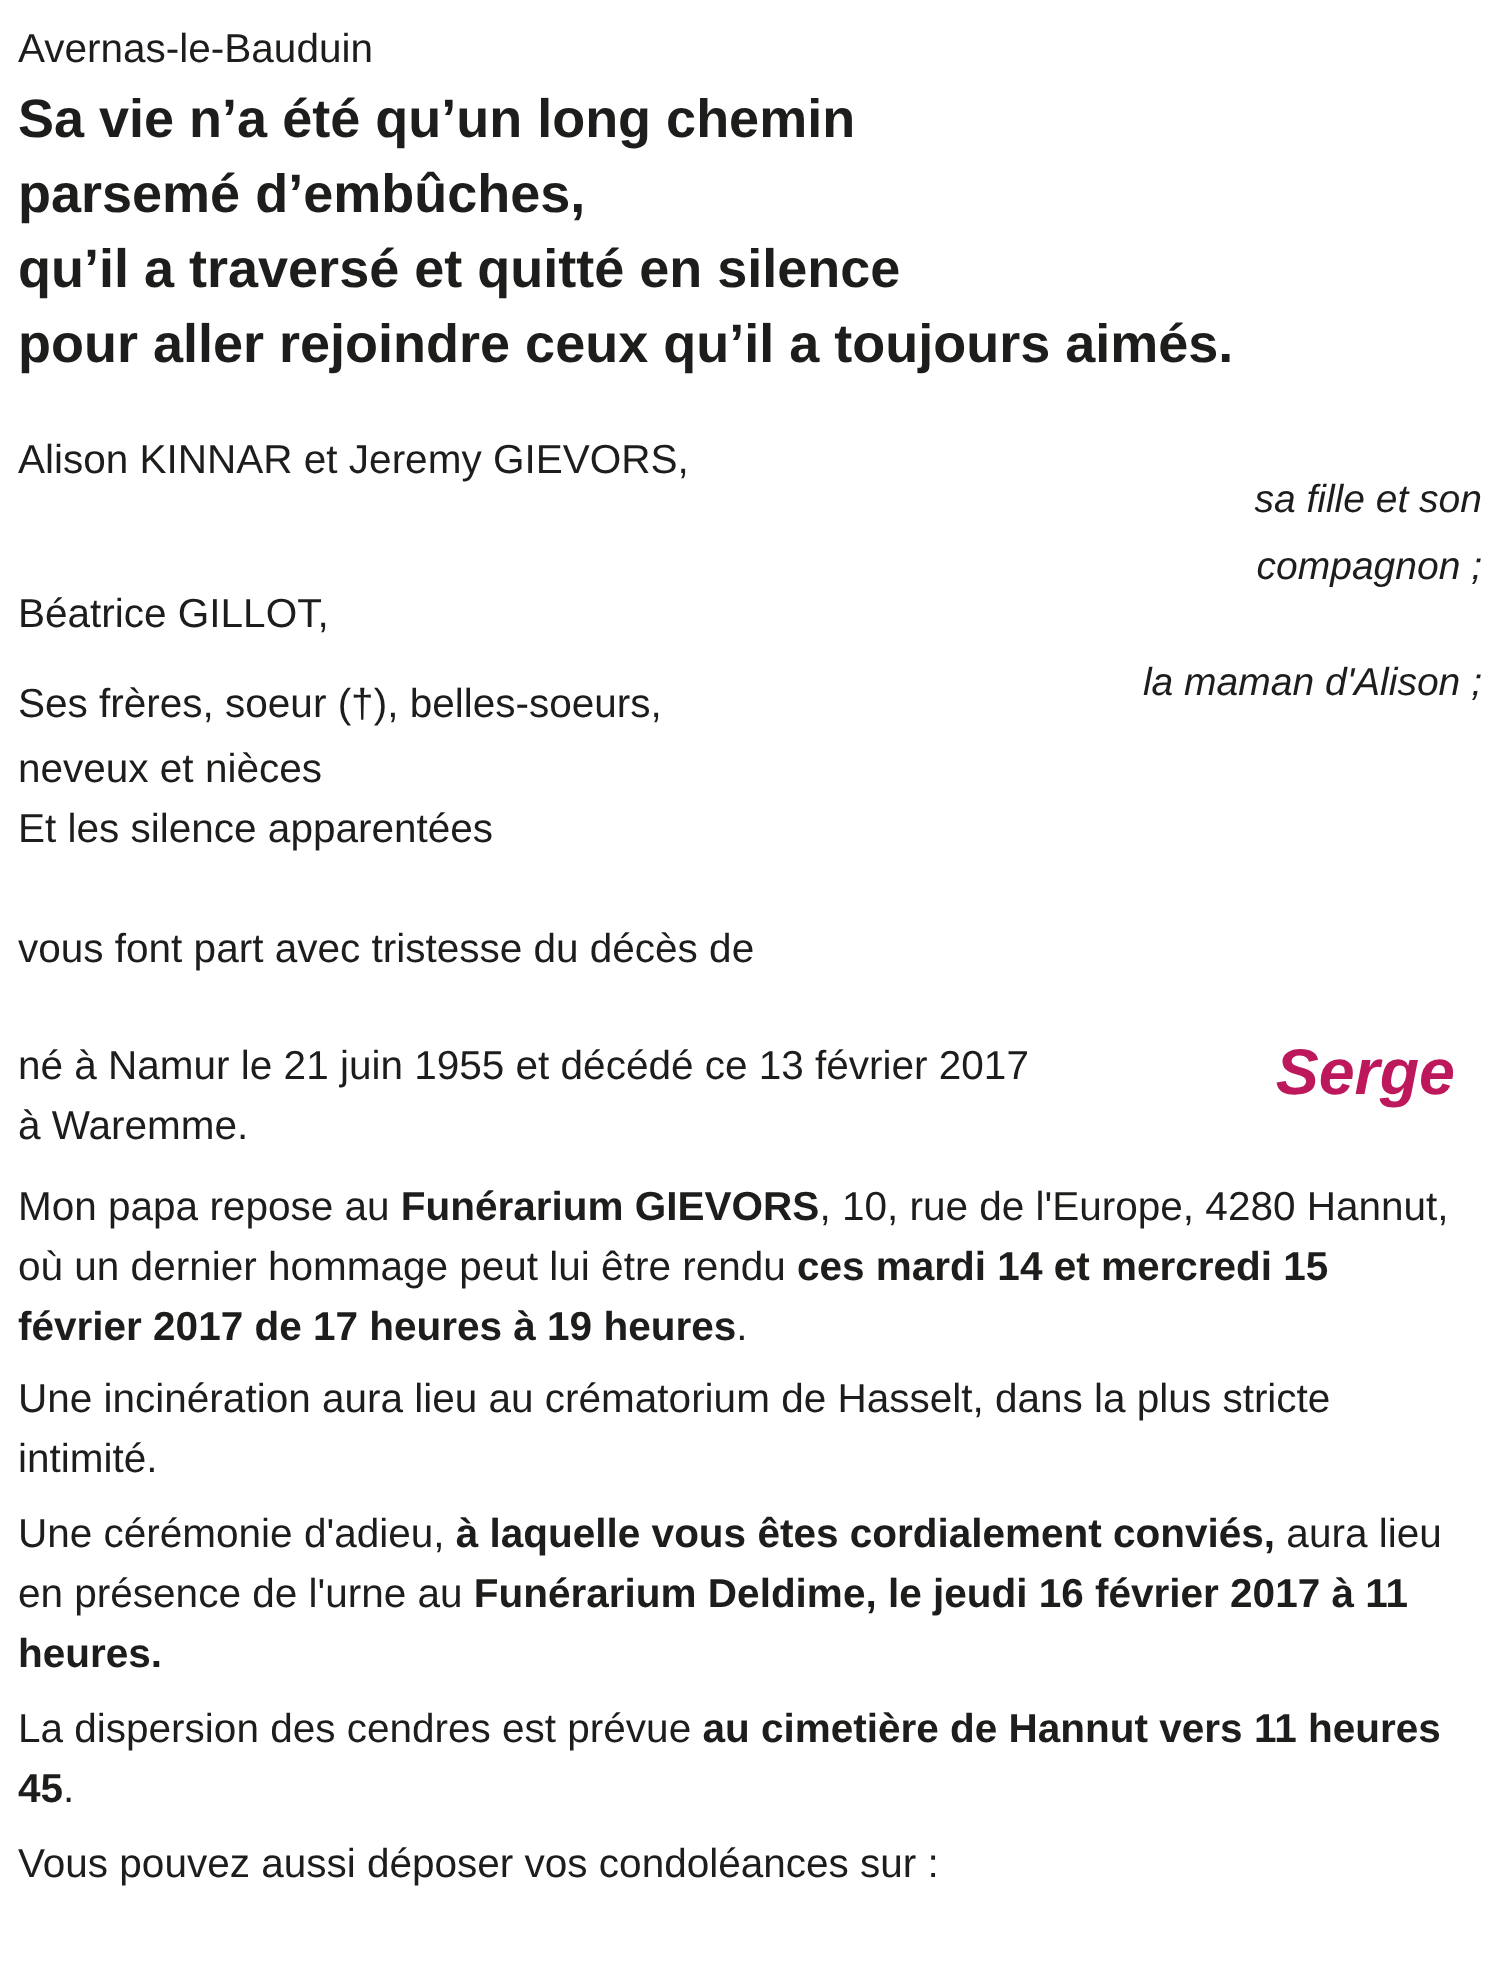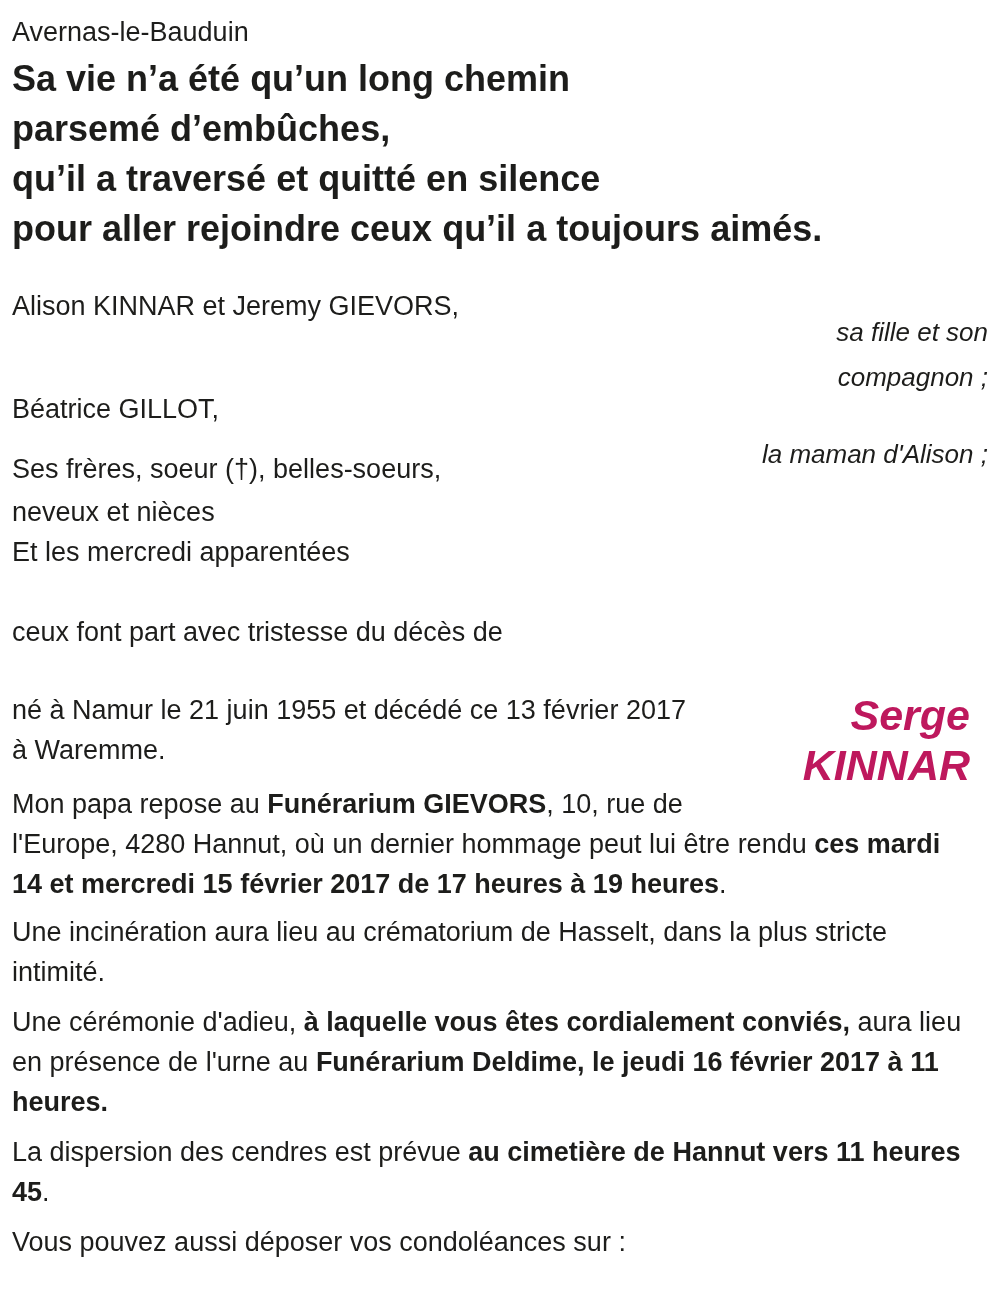--- a/index.html
+++ b/index.html
@@ -88,29 +88,28 @@
     <span>sa fille et son</span><br>
     <span>compagnon ;</span>
   </div>
 
   <div class="abs name-line beatrice-line">Béatrice GILLOT,</div>
 
   <div class="abs credit credit-2">la maman d'Alison ;</div>
 
   <div class="abs name-line siblings-line">Ses frères, soeur (†), belles-soeurs,</div>
   <div class="abs name-line nieces-line">neveux et nièces</div>
-  <div class="abs name-line families-line">Et les mercredi apparentées</div>
+  <div class="abs name-line families-line">Et les silence apparentées</div>
 
-  <div class="abs announce-line">ceux font part avec tristesse du décès de</div>
+  <div class="abs announce-line">vous font part avec tristesse du décès de</div>
 
   <div class="abs flow">
 
     <div class="deceased-name">
       <span>Serge</span><br>
-      <span>KINNAR</span>
     </div>
 
     <p class="life">
       <span>né à Namur le 21 juin 1955 et décédé ce 13 février 2017</span><br>
       <span>à Waremme.</span>
     </p>
 
     <p class="para repose">
       <span>Mon papa repose au </span><strong>Funérarium GIEVORS</strong><span>, 10, rue de l'Europe, 4280 Hannut, où un dernier hommage peut lui être rendu </span><strong>ces mardi 14 et mercredi 15 février 2017 de 17 heures à 19 heures</strong><span>.</span>
     </p>

